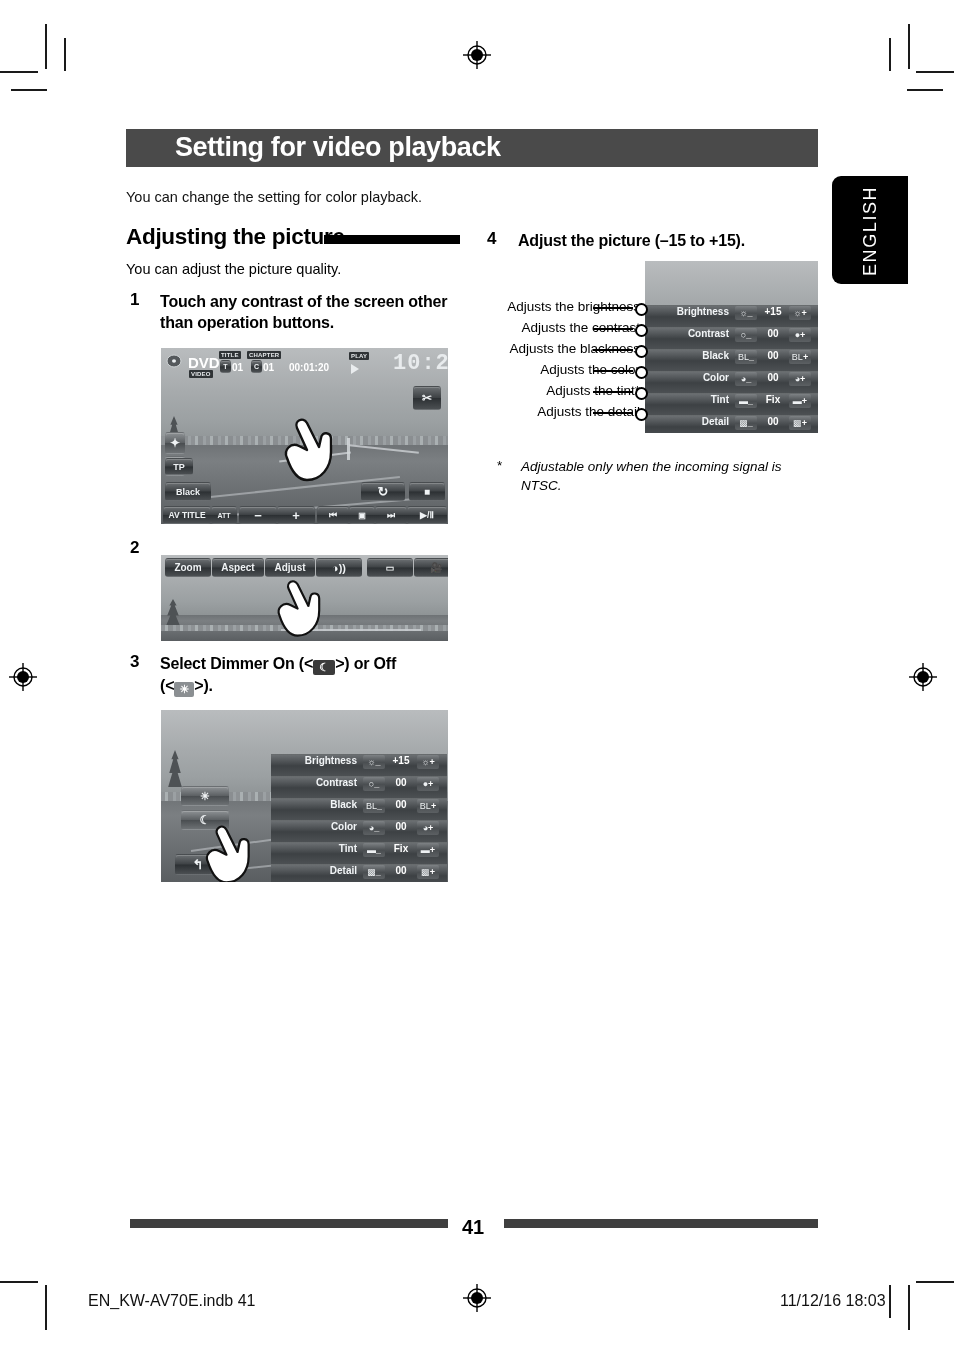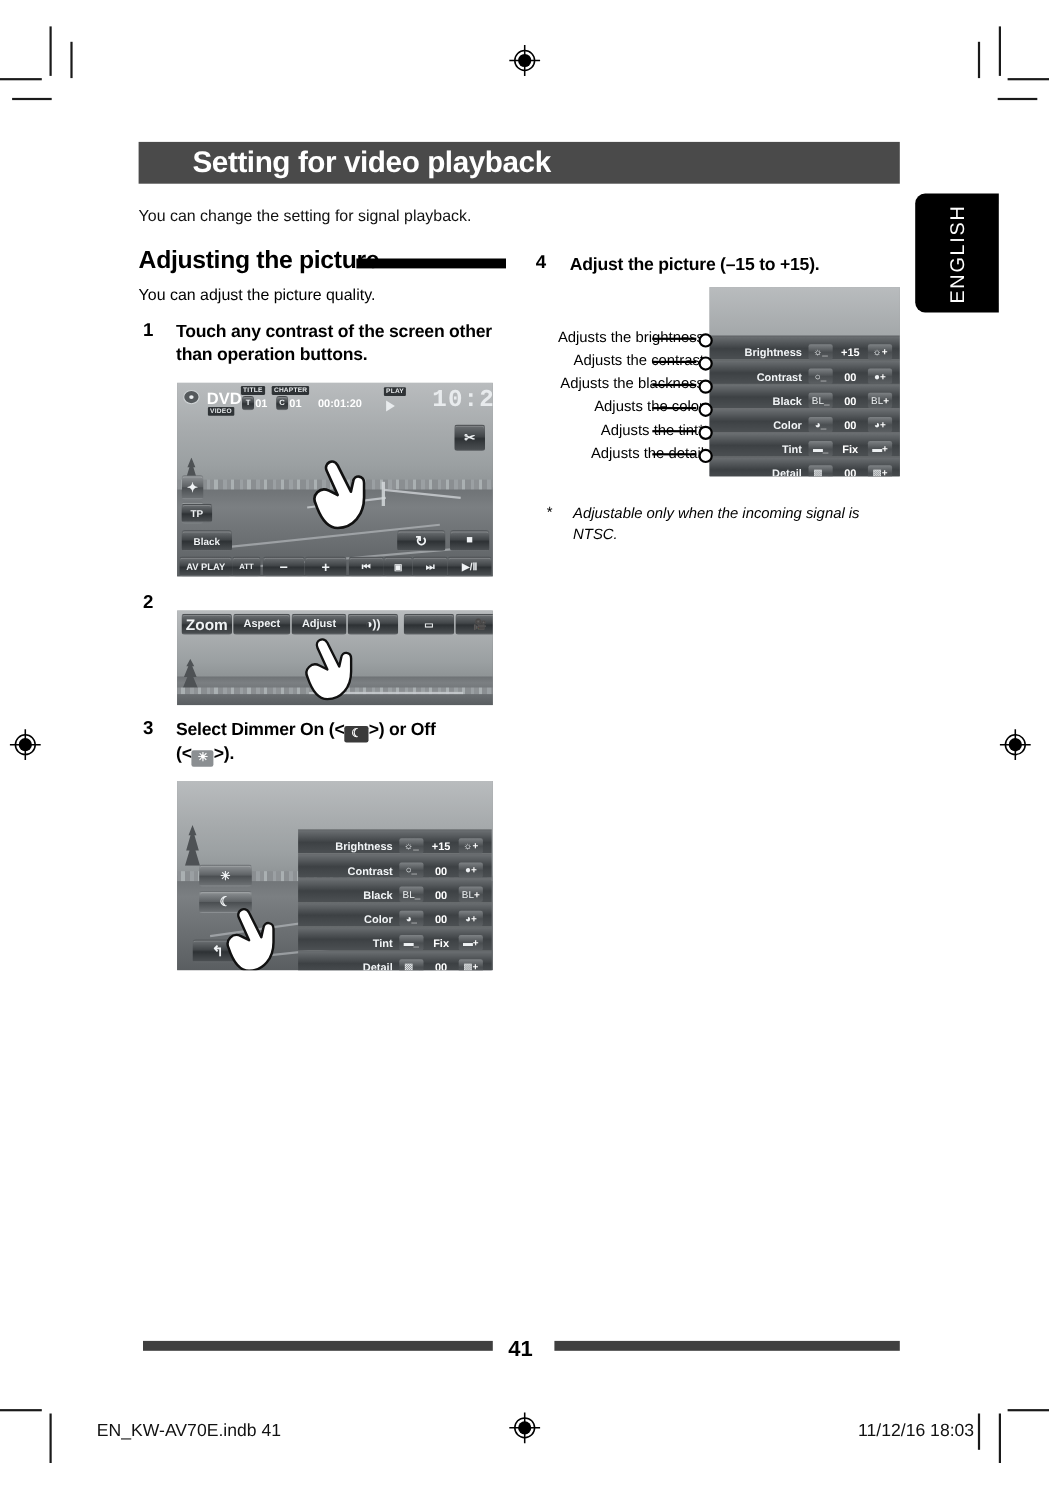--- a/index.html
+++ b/index.html
@@ -59,21 +59,21 @@
        font-family:"Liberation Sans", sans-serif;}
   .btn{position:absolute;display:flex;align-items:center;justify-content:center;
        background:linear-gradient(180deg,#6c7073 0%,#3e4245 48%,#2c3033 52%,#4b4f52 100%);
        border:1px solid #20242700;border-radius:3px;color:#f0f3f5;
        font-size:9px;font-weight:bold;box-shadow:0 1px 0 rgba(255,255,255,.18) inset;}
   .btn.lite{background:linear-gradient(180deg,#8d9194 0%,#5b5f62 50%,#4a4e51 52%,#6d7174 100%);}
   .tag{position:absolute;background:#2f3336;color:#e6e9eb;font-size:6px;font-weight:bold;
        padding:1px 2px;border-radius:1px;letter-spacing:.2px;}
 
   
-  .arow{position:absolute;display:flex;align-items:flex-end;height:17px;
+  .arow{position:absolute;display:flex;align-items:flex-start;height:17px;
         background:linear-gradient(180deg,#6b6f72 0%,#3d4144 52%,#4c5053 100%);
         border-top:1px solid rgba(255,255,255,.16);}
   .arow .lbl{flex:0 0 auto;color:#f2f5f7;font-size:10px;font-weight:bold;text-align:right;
         padding-right:5px;}
   .arow .mini{width:22px;height:14px;margin:0 1px;border-radius:2px;
         background:linear-gradient(180deg,#7e8285 0%,#4a4e51 52%,#5c6063 100%);
         display:flex;align-items:center;justify-content:center;}
   .arow .val{width:30px;text-align:center;color:#fff;font-size:10px;font-weight:bold;}
   .sgn{color:#fff;font-size:9px;font-weight:bold;}
 
@@ -147,21 +147,21 @@
       <circle cx="15" cy="15" r="6" fill="#000"></circle>
       <line x1="15" y1="1" x2="15" y2="29" stroke="#000" stroke-width="1.4"></line>
       <line x1="1" y1="15" x2="29" y2="15" stroke="#000" stroke-width="1.4"></line>
     </svg>
   </div>
 
   <div class="title-band">
     <span>Setting for video playback</span>
   </div>
 
-  <div class="intro">You can change the setting for signal playback.</div>
+  <div class="intro">You can change the setting for color playback.</div>
 
   <div class="lang-tab">
     <span>ENGLISH</span>
   </div>
 
   <div class="h2">Adjusting the picture</div>
   <div class="h2rule"></div>
   <div class="sub">You can adjust the picture quality.</div>
 
   <div class="stepnum" style="left:130px;top:290px;">1</div>
@@ -202,21 +202,21 @@
 
     <div class="btn lite" style="left:4px;top:84px;width:18px;height:20px;font-size:12px;">✦</div>
     <div class="btn lite" style="left:4px;top:108px;width:18px;height:18px;font-size:10px;">▤</div>
 
     <div class="btn" style="left:4px;top:110px;width:26px;height:15px;">TP</div>
     <div class="btn" style="left:4px;top:134px;width:44px;height:17px;">Black</div>
 
     <div class="btn" style="left:200px;top:134px;width:42px;height:17px;font-size:13px;">↻</div>
     <div class="btn" style="left:248px;top:134px;width:34px;height:17px;font-size:10px;">■</div>
 
-    <div class="btn" style="left:2px;top:158px;width:46px;height:16px;font-size:8.5px;">AV PLAY</div>
+    <div class="btn" style="left:2px;top:158px;width:46px;height:16px;font-size:8.5px;">AV TITLE</div>
     <div class="btn" style="left:50px;top:158px;width:24px;height:16px;font-size:7px;">ATT</div>
     <div class="btn" style="left:78px;top:158px;width:36px;height:16px;font-size:13px;">−</div>
     <div class="btn" style="left:116px;top:158px;width:36px;height:16px;font-size:13px;">+</div>
     <div class="btn" style="left:156px;top:158px;width:30px;height:16px;font-size:9px;">⏮</div>
     <div class="btn" style="left:188px;top:158px;width:24px;height:16px;font-size:8px;">▣</div>
     <div class="btn" style="left:214px;top:158px;width:30px;height:16px;font-size:9px;">⏭</div>
     <div class="btn" style="left:246px;top:158px;width:38px;height:16px;font-size:9px;">▶/Ⅱ</div>
 
     <svg class="hand" style="left:112px;top:58px;" width="80" height="80" viewBox="0 0 80 80">
       <path d="M14 52 C10 44 18 36 26 40 L34 44 L24 22 C21 15 30 10 34 17 L46 41 L48 32 C49 25 58 26 58 33 L58 46 C58 62 48 74 34 74 C24 74 18 64 14 52 Z" fill="#ffffff" stroke="#111" stroke-width="2.4" stroke-linejoin="round"></path>
@@ -226,21 +226,21 @@
   <div class="stepnum" style="left:130px;top:538px;">2</div>
 
   <div class="shot" style="left:161px;top:555px;width:287px;height:86px;">
     <div class="sky" style="height:72%;"></div>
     <div class="ground" style="height:30%;"></div>
     <div class="tree" style="left:3px;top:44px;height:30px;"></div>
     <div class="skyline" style="top:70px;height:6px;"></div>
     <div class="pylon" style="left:150px;top:58px;height:18px;"></div>
     <div class="bridge" style="left:120px;top:74px;width:140px;"></div>
 
-    <div class="btn" style="left:4px;top:3px;width:44px;height:17px;font-size:14px;">Zoom</div>
+    <div class="btn" style="left:4px;top:3px;width:44px;height:17px;font-size:10px;">Zoom</div>
     <div class="btn" style="left:51px;top:3px;width:50px;height:17px;font-size:10px;">Aspect</div>
     <div class="btn" style="left:104px;top:3px;width:48px;height:17px;font-size:10px;">Adjust</div>
     <div class="btn" style="left:155px;top:3px;width:44px;height:17px;font-size:11px;">◑))</div>
     <div class="btn" style="left:206px;top:3px;width:44px;height:17px;font-size:9px;">▭</div>
     <div class="btn" style="left:253px;top:3px;width:44px;height:17px;font-size:10px;">🎥</div>
 
     <svg class="hand" style="left:106px;top:14px;" width="72" height="72" viewBox="0 0 80 80">
       <path d="M14 52 C10 44 18 36 26 40 L34 44 L24 22 C21 15 30 10 34 17 L46 41 L48 32 C49 25 58 26 58 33 L58 46 C58 62 48 74 34 74 C24 74 18 64 14 52 Z" fill="#ffffff" stroke="#111" stroke-width="2.4" stroke-linejoin="round"></path>
     </svg>
   </div>

